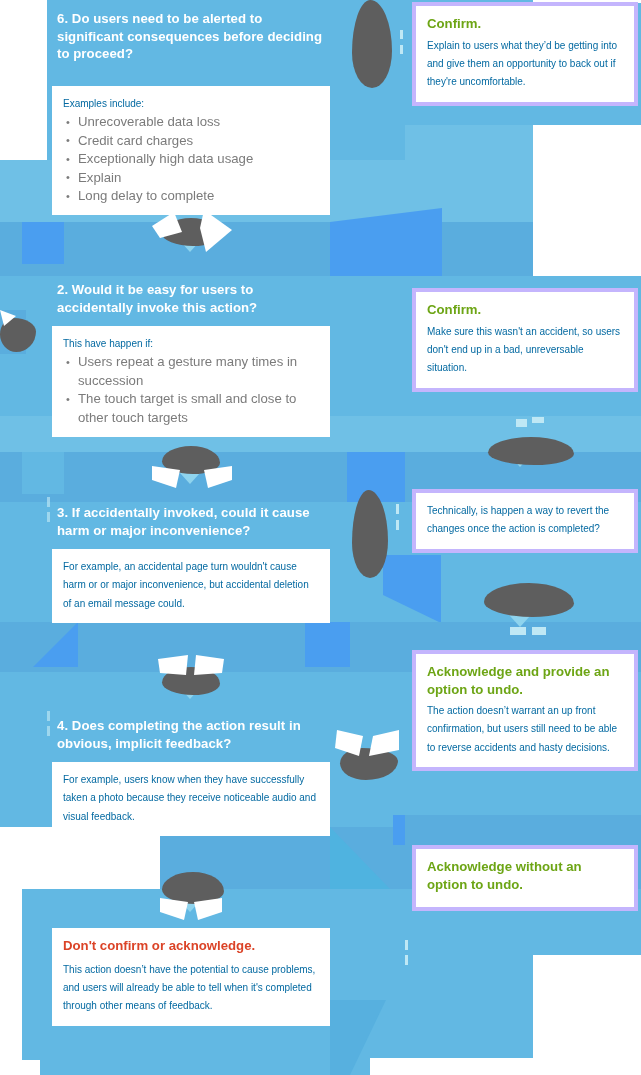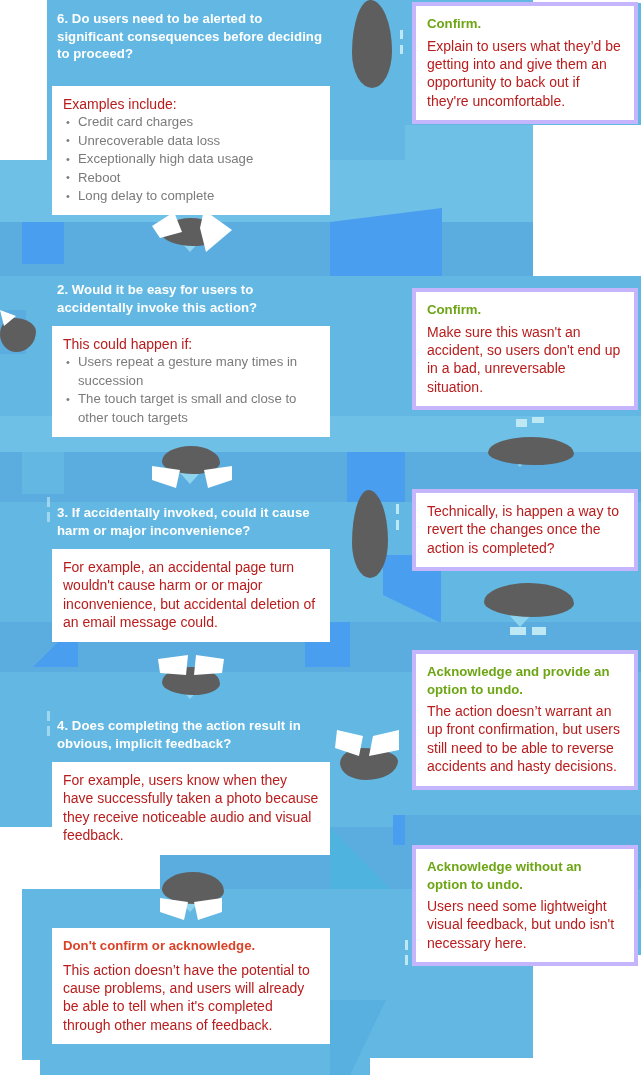--- a/index.html
+++ b/index.html
@@ -26,22 +26,22 @@
     letter-spacing:0.05px;
   }
   .card{
     position:absolute;
     background:#ffffff;
     box-sizing:border-box;
     padding:9px 11px 10px 11px;
   }
   .card.bordered{border:4px solid #c4b5fd;}
   .body-text{
-    color:#b91c1c;
-    font-size:14px;
+    color:#0369a1;
+    font-size:10px;
     line-height:18.4px;
   }
   .heading-green{
     color:#6da515;
     font-weight:bold;
     font-size:13.2px;
     line-height:17.5px;
     margin:0 0 4px 0;
   }
   .heading-red{
@@ -135,24 +135,24 @@
   <div class="band" style="left:0;top:1060px;width:40px;height:15px;background:#ffffff;"></div>
   <div class="band" style="left:370px;top:1058px;width:271px;height:17px;background:#ffffff;"></div>
 
   <div class="band" style="left:0;top:0;width:47px;height:160px;background:#ffffff;"></div>
   <div class="band" style="left:533px;top:0;width:108px;height:3px;background:#ffffff;"></div>
 
   <div class="qtitle" style="left:57px;top:10px;width:272px;">6. Do users need to be alerted to significant consequences before deciding to proceed?</div>
   <div class="card" style="left:52px;top:86px;width:278px;">
     <p class="body-text lead">Examples include:</p>
     <ul class="bullets">
+      <li>Unrecoverable data loss</li>
       <li>Credit card charges</li>
-      <li>Unrecoverable data loss</li>
       <li>Exceptionally high data usage</li>
-      <li>Reboot</li>
+      <li>Explain</li>
       <li>Long delay to complete</li>
     </ul>
   </div>
 
   <div class="conn" style="left:340px;top:0;width:70px;height:110px;">
     <div class="redact r1" style="left:12px;top:0;width:40px;height:88px;"></div>
     <div class="tick" style="left:60px;top:30px;width:3px;height:9px;"></div>
     <div class="tick" style="left:60px;top:45px;width:3px;height:9px;"></div>
   </div>
 
@@ -163,21 +163,21 @@
     <div class="white-wedge" style="left:50px;top:2px;width:32px;height:42px;clip-path:polygon(4px 0,32px 20px,6px 42px,0 18px);"></div>
   </div>
 
   <div class="card bordered" style="left:412px;top:2px;width:226px;">
     <p class="heading-green">Confirm.</p>
     <p class="body-text lead">Explain to users what they’d be getting into and give them an opportunity to back out if they're uncomfortable.</p>
   </div>
 
   <div class="qtitle" style="left:57px;top:281px;width:272px;">2. Would it be easy for users to accidentally invoke this action?</div>
   <div class="card" style="left:52px;top:326px;width:278px;">
-    <p class="body-text lead">This could happen if:</p>
+    <p class="body-text lead">This have happen if:</p>
     <ul class="bullets">
       <li>Users repeat a gesture many times in succession</li>
       <li>The touch target is small and close to other touch targets</li>
     </ul>
   </div>
 
   <div class="conn" style="left:0;top:310px;width:46px;height:50px;">
     <div class="redact r3" style="left:0;top:8px;width:36px;height:34px;"></div>
     <div class="white-wedge" style="left:0;top:0;width:16px;height:16px;clip-path:polygon(0 0,16px 6px,4px 16px);"></div>
   </div>
@@ -241,21 +241,20 @@
     <div class="white-wedge" style="left:34px;top:0;width:30px;height:26px;clip-path:polygon(4px 6px,30px 0,30px 20px,0 26px);"></div>
   </div>
 
   <div class="card bordered" style="left:412px;top:650px;width:226px;">
     <p class="heading-green">Acknowledge and provide an option to undo.</p>
     <p class="body-text lead">The action doesn’t warrant an up front confirmation, but users still need to be able to reverse accidents and hasty decisions.</p>
   </div>
 
   <div class="card bordered" style="left:412px;top:845px;width:226px;">
     <p class="heading-green">Acknowledge without an option to undo.</p>
-    <p class="body-text lead">Users need some lightweight visual feedback, but undo isn't necessary here.</p>
   </div>
   <div class="tick" style="left:405px;top:940px;width:3px;height:10px;"></div>
   <div class="tick" style="left:405px;top:955px;width:3px;height:10px;"></div>
 
   <div class="conn" style="left:150px;top:870px;width:100px;height:62px;">
     <div class="arrow-down" style="left:20px;top:20px;"></div>
     <div class="redact r2" style="left:12px;top:2px;width:62px;height:32px;"></div>
     <div class="white-wedge" style="left:10px;top:28px;width:28px;height:22px;clip-path:polygon(0 0,28px 4px,24px 22px,0 14px);"></div>
     <div class="white-wedge" style="left:44px;top:28px;width:28px;height:22px;clip-path:polygon(0 4px,28px 0,28px 14px,4px 22px);"></div>
   </div>

